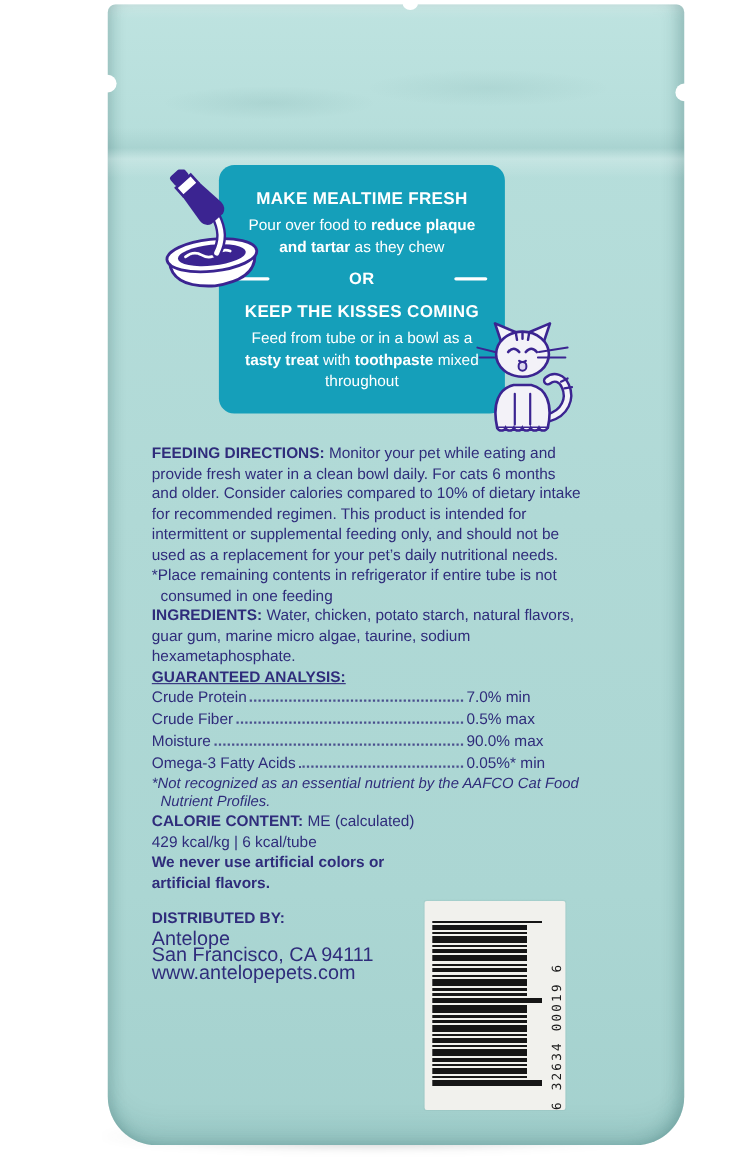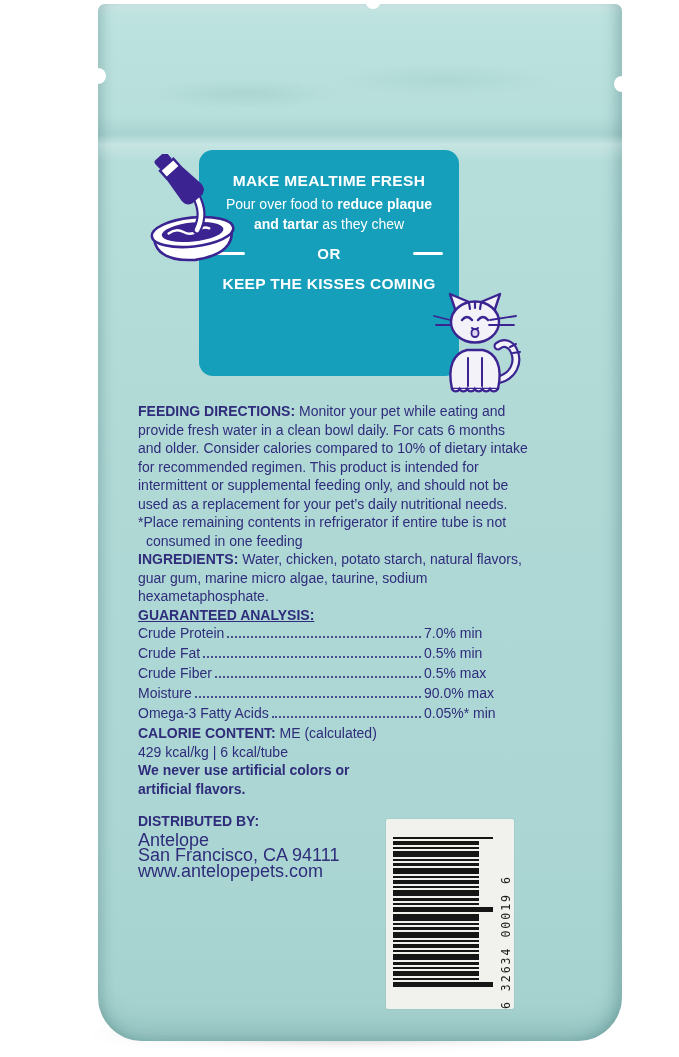--- a/index.html
+++ b/index.html
@@ -78,20 +78,21 @@
 
     <section class="panel">
       <h2>MAKE MEALTIME FRESH</h2>
       <p><span>Pour over food to </span><span class="b">reduce plaque and tartar</span><span> as they chew</span></p>
       <div class="or">
         <span class="dash"></span>
         <span class="or-label">OR</span>
         <span class="dash"></span>
       </div>
       <h2>KEEP THE KISSES COMING</h2>
+      <p><span>Feed from tube or in a bowl as a </span><span class="b">tasty treat</span><span> with </span><span class="b">toothpaste</span><span> mixed throughout</span></p>
     </section>
 
     <svg class="art-pour" viewBox="0 0 122 132">
       <g transform="rotate(-6 57 82)">
         <path d="M18,80 Q18,104 57,106 Q96,104 96,80 Z" fill="#ffffff" stroke="#3b2491" stroke-width="2.6" stroke-linejoin="round"></path>
         <ellipse cx="57" cy="78" rx="41" ry="14.5" fill="#ffffff" stroke="#3b2491" stroke-width="2.6"></ellipse>
         <ellipse cx="57" cy="78" rx="31" ry="9.5" fill="#3b2491"></ellipse>
         <path d="M33,77 q8,-5 15,0 q7,5 14,0 q6,-4 12,-1" fill="none" stroke="#ffffff" stroke-width="2.4" stroke-linecap="round"></path>
       </g>
       <path d="M60,42 C66,54 67,64 61,76" fill="none" stroke="#3b2491" stroke-width="9" stroke-linecap="round"></path>
@@ -127,40 +128,36 @@
       <p class="mt14"><span class="lbl">INGREDIENTS:</span><span> Water, chicken, potato starch, natural flavors, guar gum, marine micro algae, taurine, sodium hexametaphosphate.</span></p>
 
       <p class="ga-title mt8">GUARANTEED ANALYSIS:</p>
       <div>
         <div class="ga-row">
             <span class="ga-label">Crude Protein</span>
             <span class="ga-dots"></span>
             <span class="ga-val">7.0% min</span>
           </div>
         <div class="ga-row">
-            <span class="ga-label">Crude Fat</span>
-            <span class="ga-dots"></span>
-            <span class="ga-val">0.5% min</span>
-          </div>
-        <div class="ga-row">
             <span class="ga-label">Crude Fiber</span>
             <span class="ga-dots"></span>
             <span class="ga-val">0.5% max</span>
           </div>
         <div class="ga-row">
             <span class="ga-label">Moisture</span>
             <span class="ga-dots"></span>
             <span class="ga-val">90.0% max</span>
           </div>
         <div class="ga-row">
             <span class="ga-label">Omega-3 Fatty Acids</span>
             <span class="ga-dots"></span>
             <span class="ga-val">0.05%* min</span>
           </div>
       </div>
+      <p class="it hang mt6">*Not recognized as an essential nutrient by the AAFCO Cat Food Nutrient Profiles.</p>
 
       <p class="mt7"><span class="lbl">CALORIE CONTENT:</span><span> ME (calculated)</span></p>
       <p>429 kcal/kg | 6 kcal/tube</p>
 
       <p class="claim mt8">We never use artificial colors or artificial flavors.</p>
 
       <p class="lbl" style="margin-top:14px">DISTRIBUTED BY:</p>
       <div class="small dist-name">Antelope</div>
       <div class="small">San Francisco, CA 94111</div>
       <div class="small">www.antelopepets.com</div>

